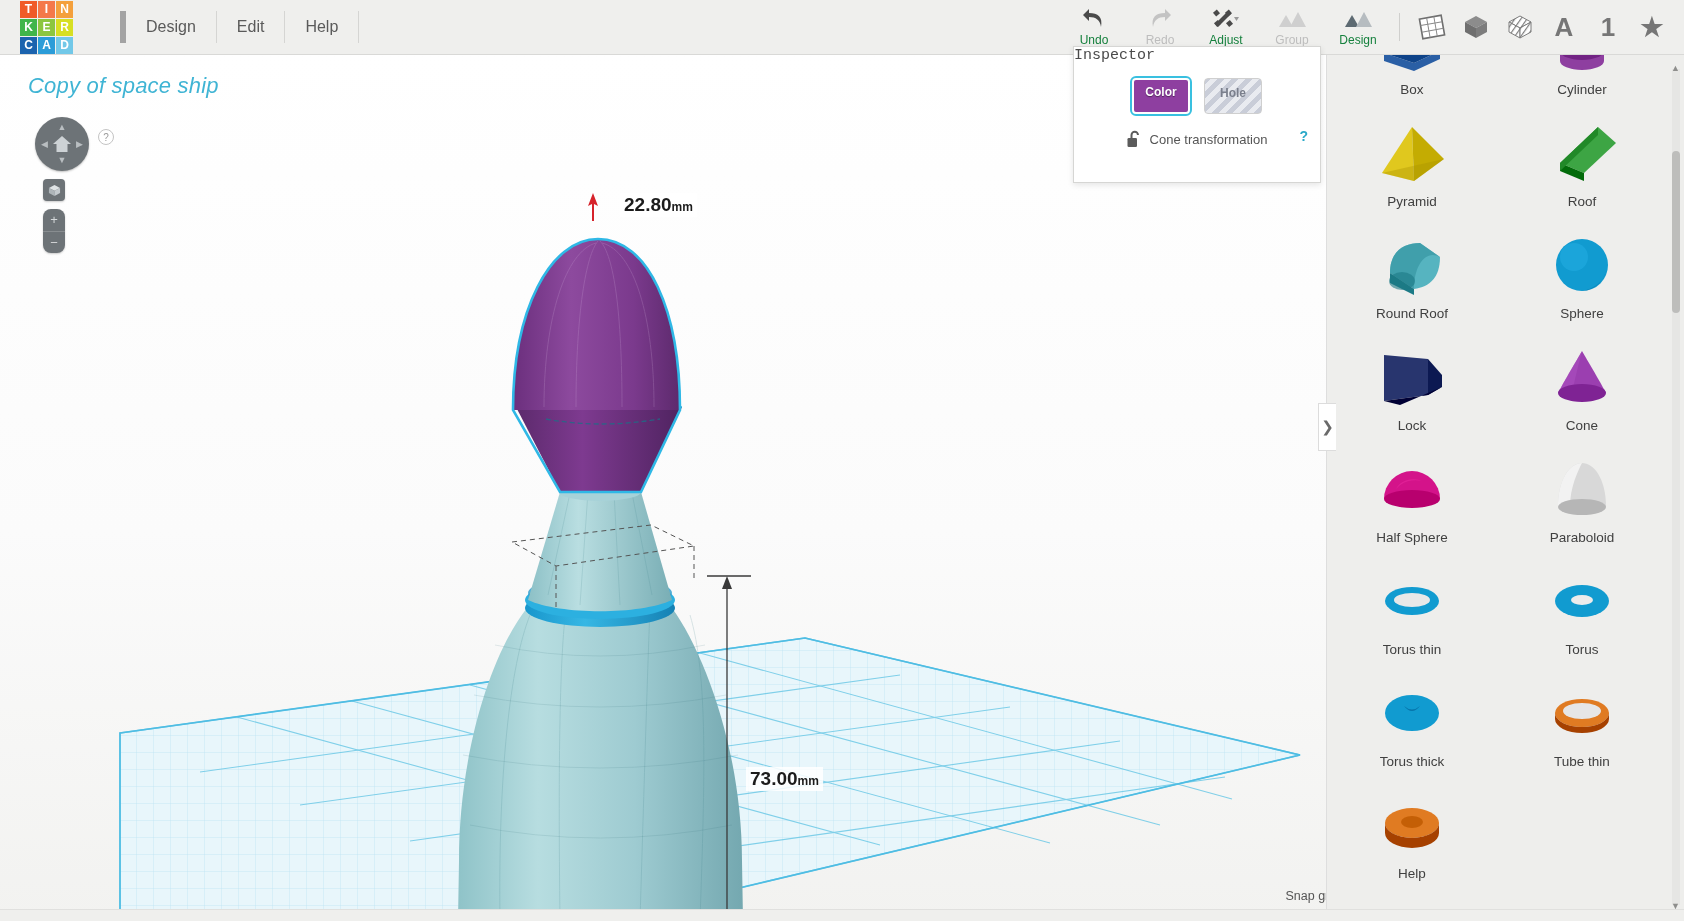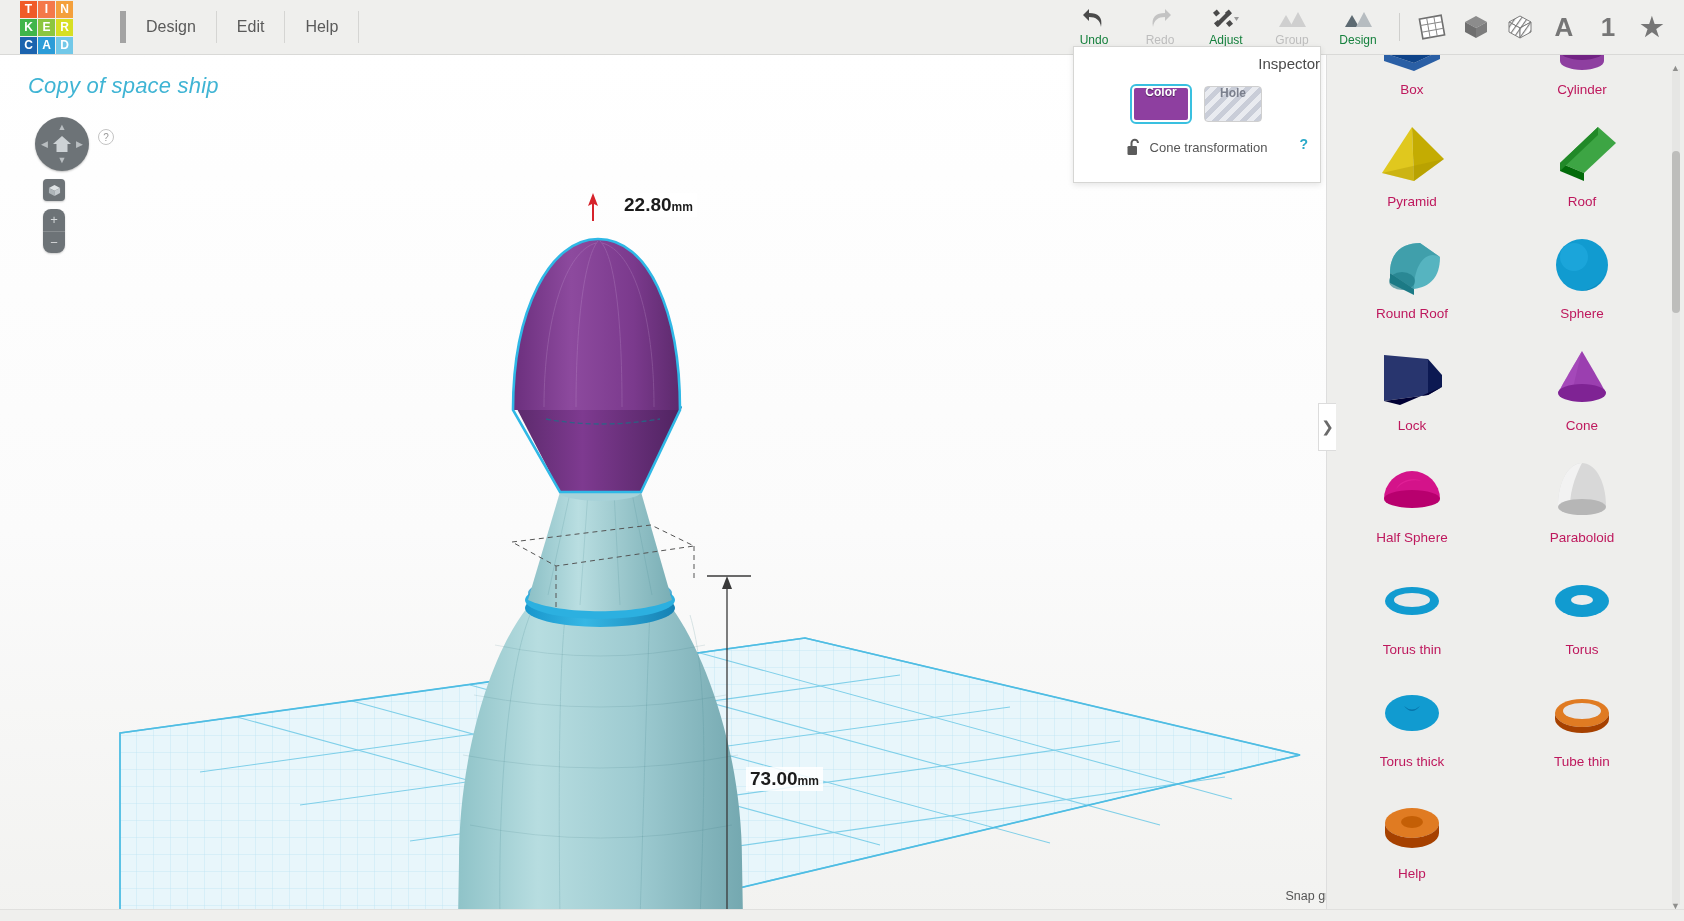--- a/index.html
+++ b/index.html
@@ -115,27 +115,27 @@
   .redarrow { position: absolute; left: 585px; top: 138px; }
 
   
   .inspector {
     position: absolute; top: 46px; left: 1073px;
     width: 248px; height: 137px;
     background: #fff; border: 1px solid #d6d6d4;
     box-shadow: 0 2px 6px rgba(0,0,0,.10);
     z-index: 40;
   }
-  .insp-title { text-align: right; font-size: 15px; color: #4a4a4a; padding-top: 8px; }
+  .insp-title { text-align: left; font-size: 15px; color: #4a4a4a; padding-top: 0; font-family: Liberation Mono, monospace; }
   .insp-row { display: flex; align-items: center; justify-content: center; margin-top: 14px; gap: 14px; position: relative; }
   .swatch {
     width: 58px; height: 36px; border-radius: 4px; position: relative;
     display: flex; align-items: flex-end; justify-content: center; cursor: pointer;
   }
-  .swatch .sl { font-size: 12px; font-weight: bold; color: #fff; padding-bottom: 21px;
+  .swatch .sl { font-size: 12px; font-weight: bold; color: #fff; padding-bottom: 13px;
     text-shadow: 0 1px 1px rgba(0,0,0,.45); }
   .swatch.color { background: #8e3fa0; border: 2px solid #fff; outline: 2px solid #39c0e0; }
   .swatch.hole {
     background: repeating-linear-gradient(-45deg,#c9cdd8 0 5px,#e9ebf0 5px 10px);
     border: 1px solid #cfcfcf;
   }
   .swatch.hole .sl { color: #7a7f8c; text-shadow: none; }
   .insp-help { position: absolute; right: 12px; top: 50px; color: #2aa9c8; font-size: 14px; font-weight: bold; }
   .lockrow { display: flex; align-items: center; justify-content: center; gap: 8px; margin-top: 16px; }
   .lockrow .lk { font-size: 13px; color: #555; }
@@ -150,21 +150,21 @@
   .shapegrid {
     position: absolute; top: -64px; left: 0; width: 340px;
     display: grid; grid-template-columns: 1fr 1fr;
   }
   .shapecell {
     height: 112px; display: flex; flex-direction: column;
     align-items: center; justify-content: flex-end; cursor: pointer;
     padding-bottom: 6px;
   }
   .shapecell .thumb { height: 72px; display: flex; align-items: center; justify-content: center; }
-  .shapecell .sname { font-size: 13.5px; color: #be185d; margin-top: 4px; }
+  .shapecell .sname { font-size: 13.5px; color: #404040; margin-top: 4px; }
 
   .panel-scroll {
     position: absolute; right: 4px; top: 14px; width: 8px; height: 836px;
     background: #e6e6e4;
   }
   .panel-scroll .thumbbar {
     position: absolute; left: 0; top: 82px; width: 8px; height: 162px;
     background: #bdbdbb; border-radius: 4px;
   }
   .panel-scroll .arrowup, .panel-scroll .arrowdn {

